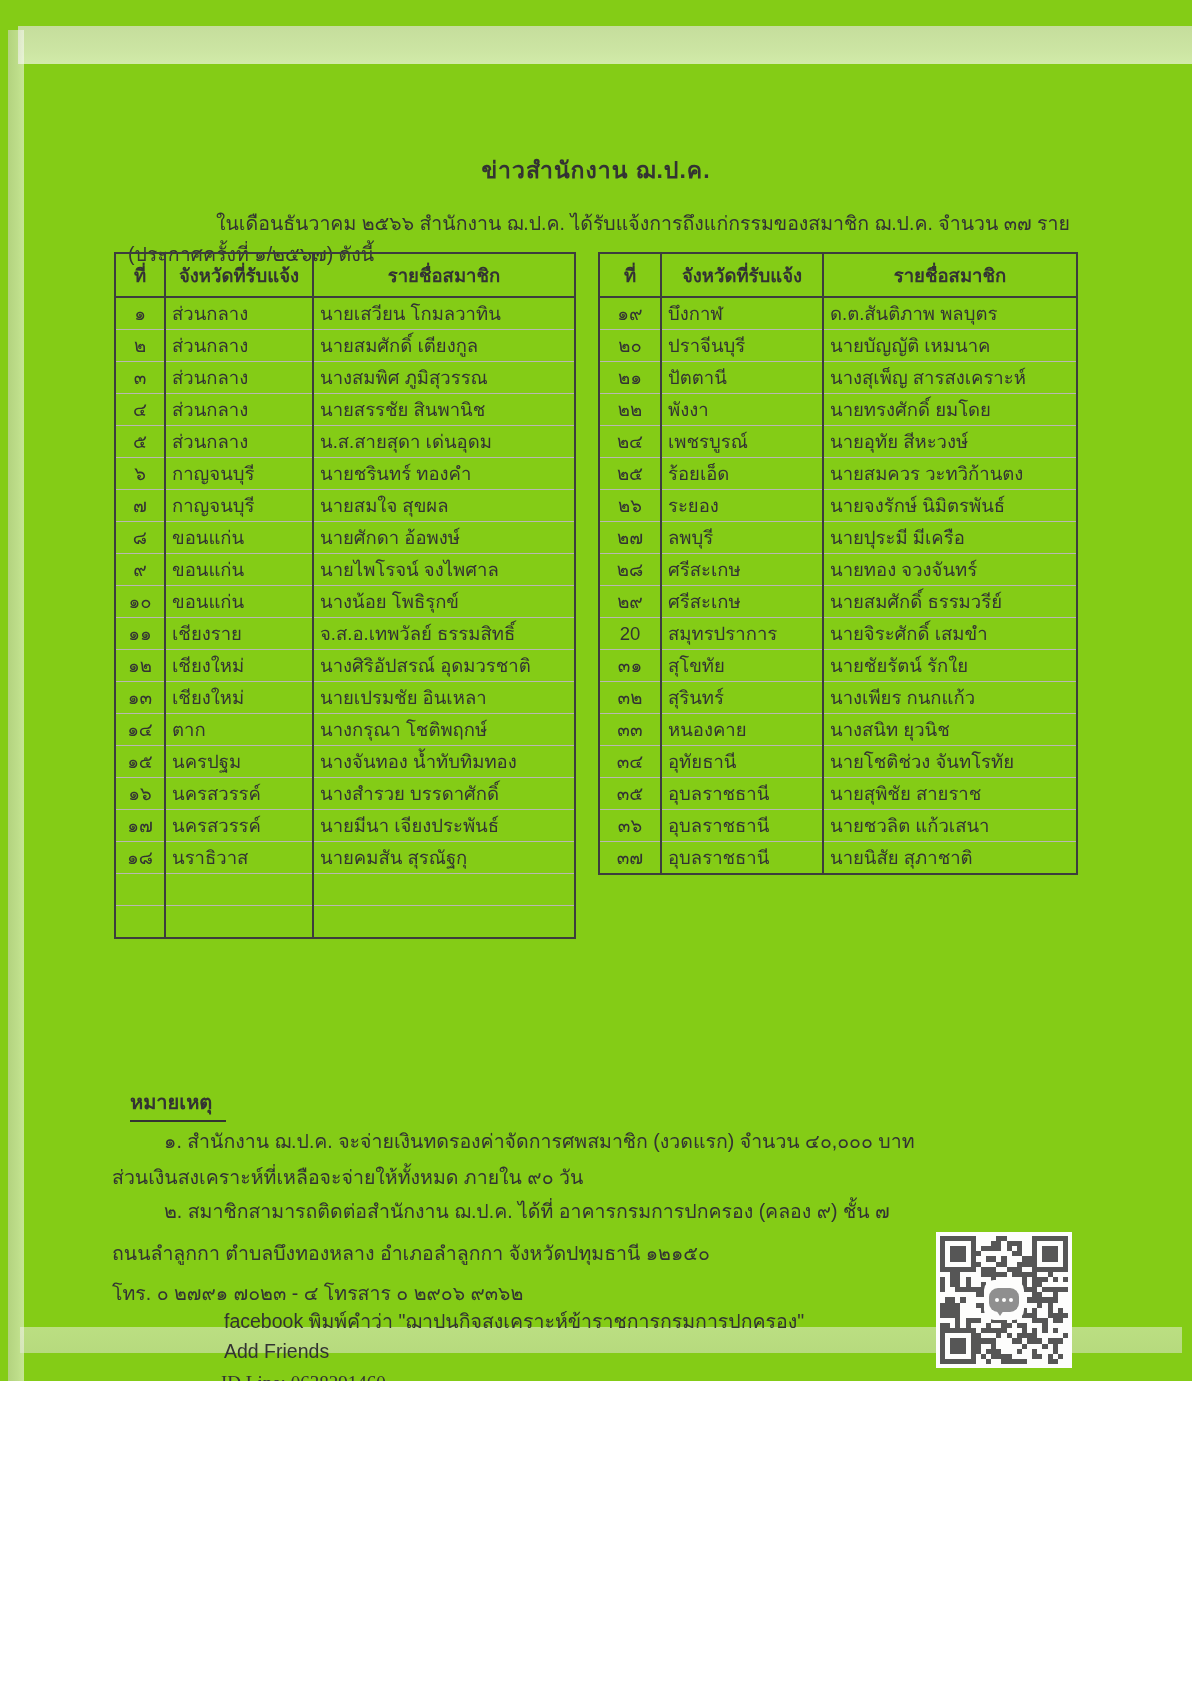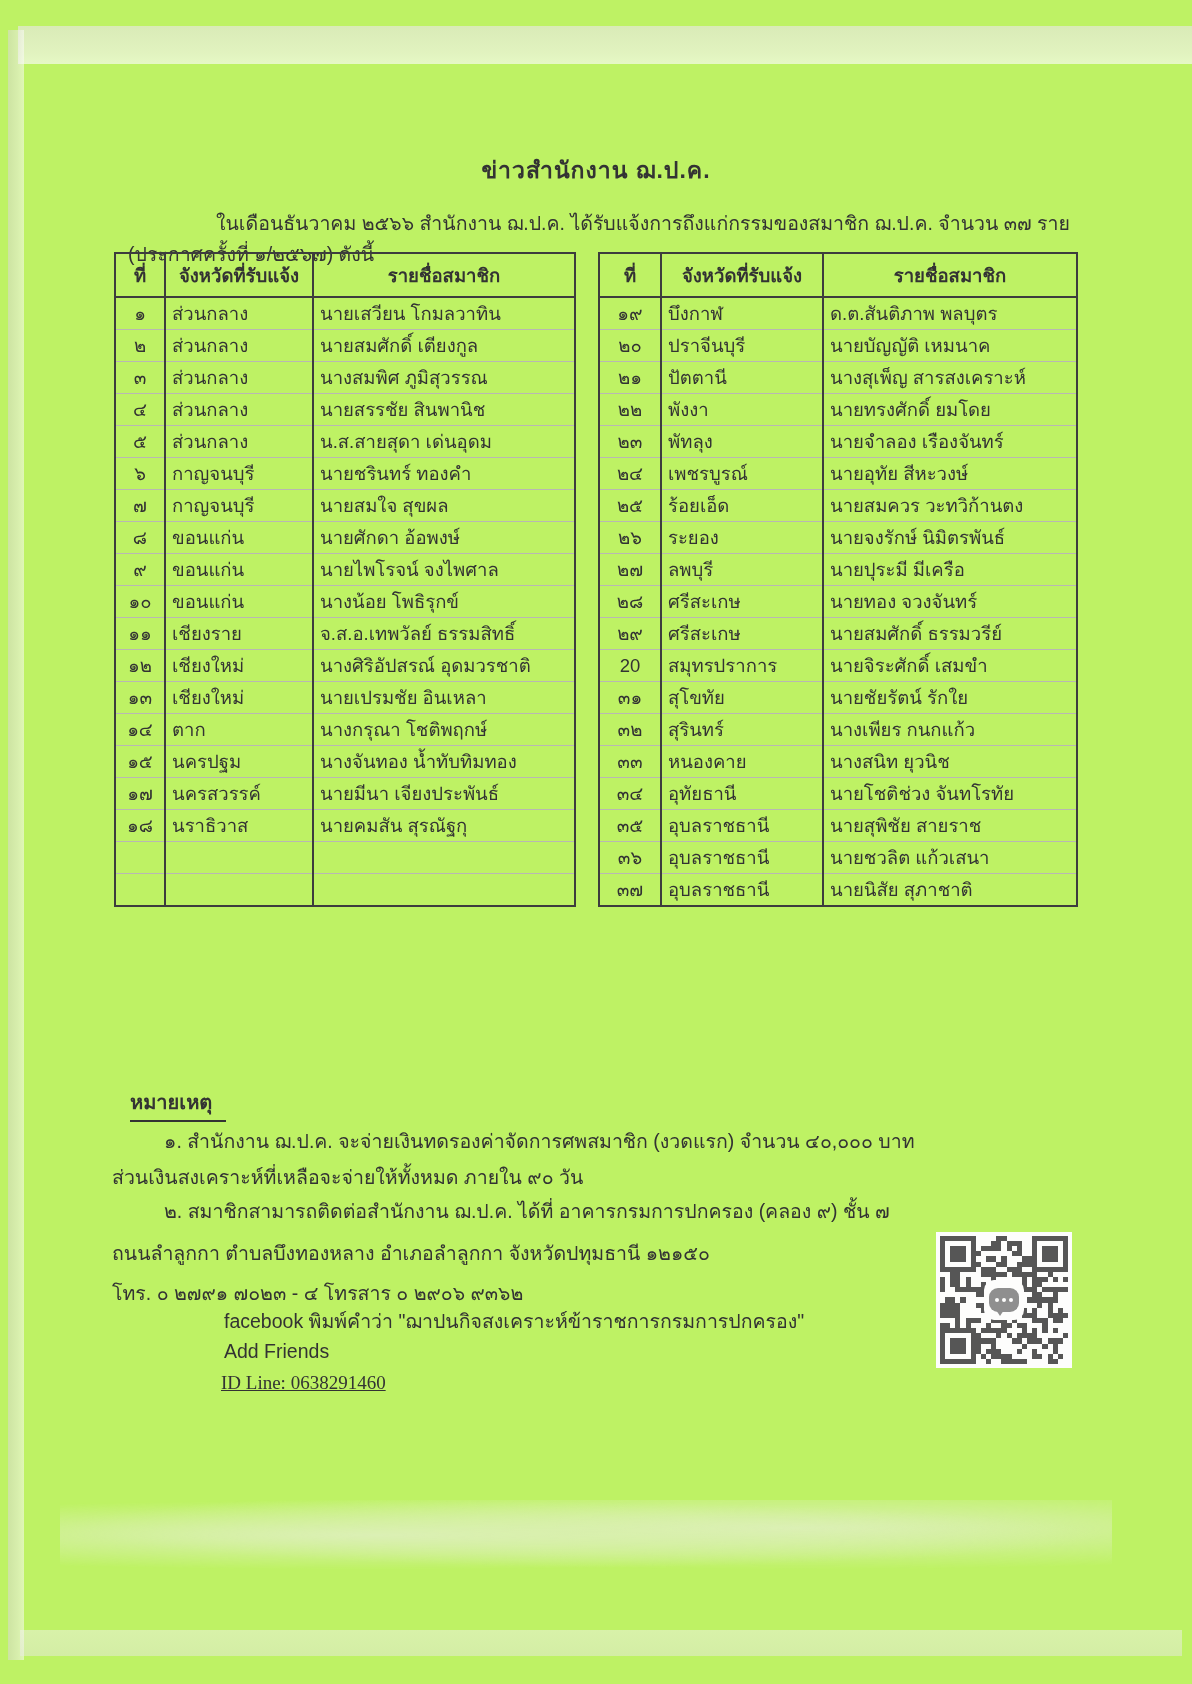--- a/index.html
+++ b/index.html
@@ -1,19 +1,19 @@
 <!DOCTYPE html>
 <html><head>
 <meta charset="utf-8">
 <style>
   html,body{margin:0;padding:0;background:#ffffff;}
   .page{
     position:relative;
-    width:1192px;height:1684px;
-    background:#bef264;
+    width:1192px;height:1381px;
+    background:#84cc16;
     font-family:"Liberation Sans", sans-serif;
     color:#2e2e2e;
     overflow:hidden;
   }
   
   .scan-top{position:absolute;top:26px;left:18px;right:0;height:38px;
     background:linear-gradient(180deg,#e8e7e4 0%,#f4f3f0 70%,#fbfbf9 100%);opacity:.65;}
   .scan-left{position:absolute;top:30px;left:8px;width:16px;height:1630px;
     background:linear-gradient(90deg,#d9d8d5 0%,#ecebe8 60%,#fbfbf9 100%);opacity:.55;}
   .scan-bottom{position:absolute;left:20px;right:10px;bottom:28px;height:26px;
@@ -206,20 +206,25 @@
             <td class="col-no">๑๔</td>
             <td class="col-province">ตาก</td>
             <td class="col-name">นางกรุณา โชติพฤกษ์</td>
           </tr>
           <tr>
             <td class="col-no">๑๕</td>
             <td class="col-province">นครปฐม</td>
             <td class="col-name">นางจันทอง น้ำทับทิมทอง</td>
           </tr>
           <tr>
+            <td class="col-no">๑๖</td>
+            <td class="col-province">นครสวรรค์</td>
+            <td class="col-name">นางสำรวย บรรดาศักดิ์</td>
+          </tr>
+          <tr>
             <td class="col-no">๑๗</td>
             <td class="col-province">นครสวรรค์</td>
             <td class="col-name">นายมีนา เจียงประพันธ์</td>
           </tr>
           <tr>
             <td class="col-no">๑๘</td>
             <td class="col-province">นราธิวาส</td>
             <td class="col-name">นายคมสัน สุรณัฐกุ</td>
           </tr>
           <tr>
@@ -263,25 +268,20 @@
             <td class="col-no">๒๑</td>
             <td class="col-province">ปัตตานี</td>
             <td class="col-name">นางสุเพ็ญ สารสงเคราะห์</td>
           </tr>
           <tr>
             <td class="col-no">๒๒</td>
             <td class="col-province">พังงา</td>
             <td class="col-name">นายทรงศักดิ์ ยมโดย</td>
           </tr>
           <tr>
-            <td class="col-no">๒๓</td>
-            <td class="col-province">พัทลุง</td>
-            <td class="col-name">นายจำลอง เรืองจันทร์</td>
-          </tr>
-          <tr>
             <td class="col-no">๒๔</td>
             <td class="col-province">เพชรบูรณ์</td>
             <td class="col-name">นายอุทัย สีหะวงษ์</td>
           </tr>
           <tr>
             <td class="col-no">๒๕</td>
             <td class="col-province">ร้อยเอ็ด</td>
             <td class="col-name">นายสมควร วะทวิก้านตง</td>
           </tr>
           <tr>

